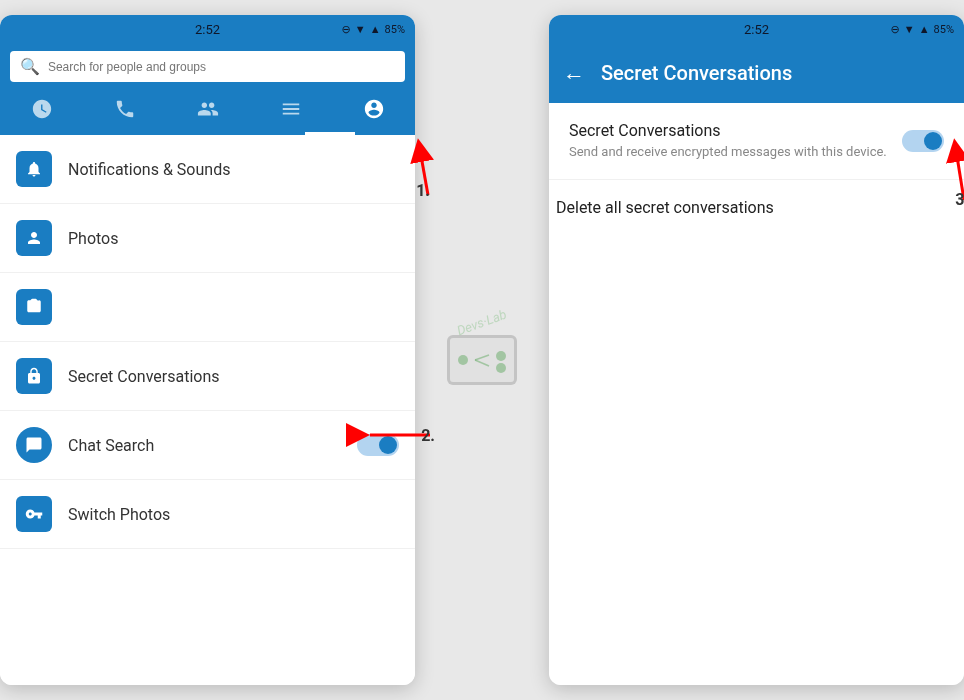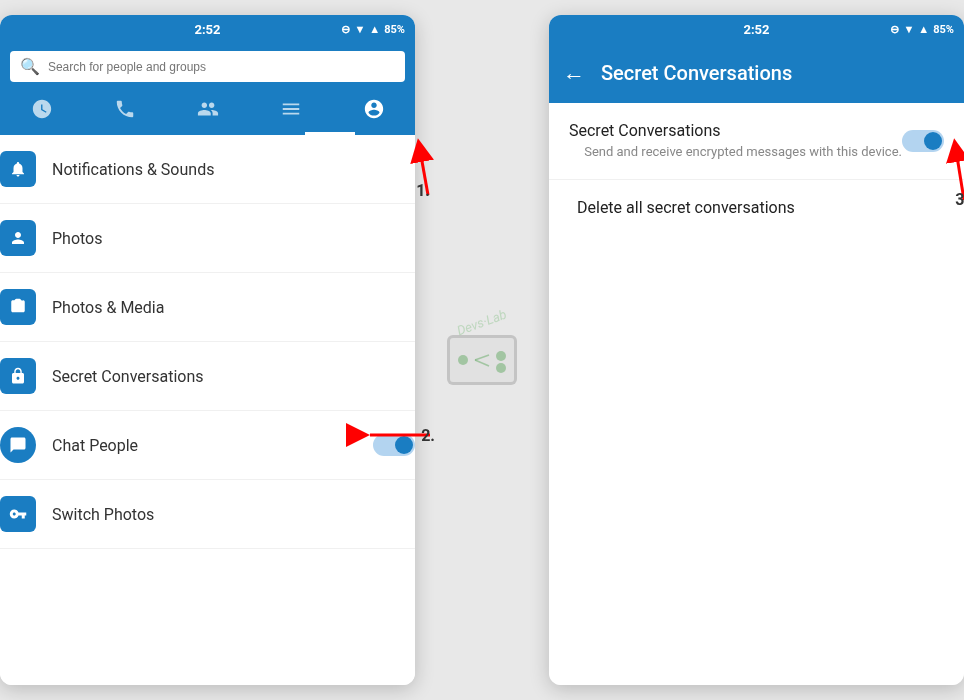--- a/index.html
+++ b/index.html
@@ -27,23 +27,23 @@
       flex-direction: column;
     }
 
     
     .status-bar {
       background: #1a7dc2;
       height: 28px;
       display: flex;
       align-items: center;
       justify-content: center;
-      color: #ffffff;
+      color: #0f172a;
       font-size: 13px;
-      font-weight: 700;
+      font-weight: 400;
       position: relative;
       flex-shrink: 0;
     }
     .status-bar .time {
       position: absolute;
       left: 50%;
       transform: translateX(-50%);
     }
     .status-bar .icons {
       position: absolute;
@@ -112,21 +112,21 @@
     
     .menu-list {
       flex: 1;
       overflow-y: auto;
       background: #fff;
       position: relative;
     }
     .menu-item {
       display: flex;
       align-items: center;
-      padding: 16px 0;
+      padding: 16px 16px;
       border-bottom: 1px solid #f0f0f0;
       cursor: pointer;
       position: relative;
     }
     .menu-icon {
       width: 36px;
       height: 36px;
       background: #1a7dc2;
       border-radius: 6px;
       display: flex;
@@ -257,30 +257,29 @@
     }
     .setting-title {
       font-size: 16px;
       color: #222;
       margin-bottom: 3px;
     }
     .setting-desc {
       font-size: 13px;
       color: #888;
       line-height: 1.4;
-      text-align: right;
     }
     .setting-toggle {
       flex-shrink: 0;
     }
 
     .delete-row {
       display: flex;
       align-items: center;
-      padding: 18px 28px;
+      padding: 18px 7px;
       cursor: pointer;
     }
     .delete-label {
       font-size: 16px;
       color: #222;
     }
 
     
     .left-phone-wrapper {
       position: relative;
@@ -366,39 +365,38 @@
         </div>
         <span class="menu-label">Photos</span>
       </div>
 
       <div class="menu-item">
         <div class="menu-icon">
           <svg width="18" height="18" viewBox="0 0 24 24" fill="white">
               <path d="M12 15.2c1.77 0 3.2-1.43 3.2-3.2 0-1.77-1.43-3.2-3.2-3.2-1.77 0-3.2 1.43-3.2 3.2 0 1.77 1.43 3.2 3.2 3.2zm7-12h-2.17l-1.24-1.35A2 2 0 0 0 14.17 1H9.83a2 2 0 0 0-1.42.65L7.17 3H5c-1.1 0-2 .9-2 2v12c0 1.1.9 2 2 2h14c1.1 0 2-.9 2-2V5c0-1.1-.9-2-2-2z"></path>
             </svg>
         </div>
-        <span class="menu-label">Photos &amp; Media</span>
       </div>
 
       <div class="menu-item" style="position:relative;">
         <div class="menu-icon">
           <svg width="18" height="18" viewBox="0 0 24 24" fill="white">
               <path d="M18 8h-1V6c0-2.76-2.24-5-5-5S7 3.24 7 6v2H6c-1.1 0-2 .9-2 2v10c0 1.1.9 2 2 2h12c1.1 0 2-.9 2-2V10c0-1.1-.9-2-2-2zm-6 9c-1.1 0-2-.9-2-2s.9-2 2-2 2 .9 2 2-.9 2-2 2zm3.1-9H8.9V6c0-1.71 1.39-3.1 3.1-3.1 1.71 0 3.1 1.39 3.1 3.1v2z"></path>
             </svg>
         </div>
         <span class="menu-label">Secret Conversations</span>
       </div>
 
       <div class="menu-item">
         <div class="menu-icon circle-icon">
           <svg width="18" height="18" viewBox="0 0 24 24" fill="white">
               <path d="M20 2H4c-1.1 0-2 .9-2 2v18l4-4h14c1.1 0 2-.9 2-2V4c0-1.1-.9-2-2-2z"></path>
             </svg>
         </div>
-        <span class="menu-label">Chat People</span>
+        <span class="menu-label">Chat Search</span>
         <div class="menu-toggle">
           <div class="toggle-switch on">
             <div class="knob"></div>
           </div>
         </div>
       </div>
 
       <div class="menu-item">
         <div class="menu-icon" style="background:#1a7dc2;">
           <svg width="18" height="18" viewBox="0 0 24 24" fill="white">

